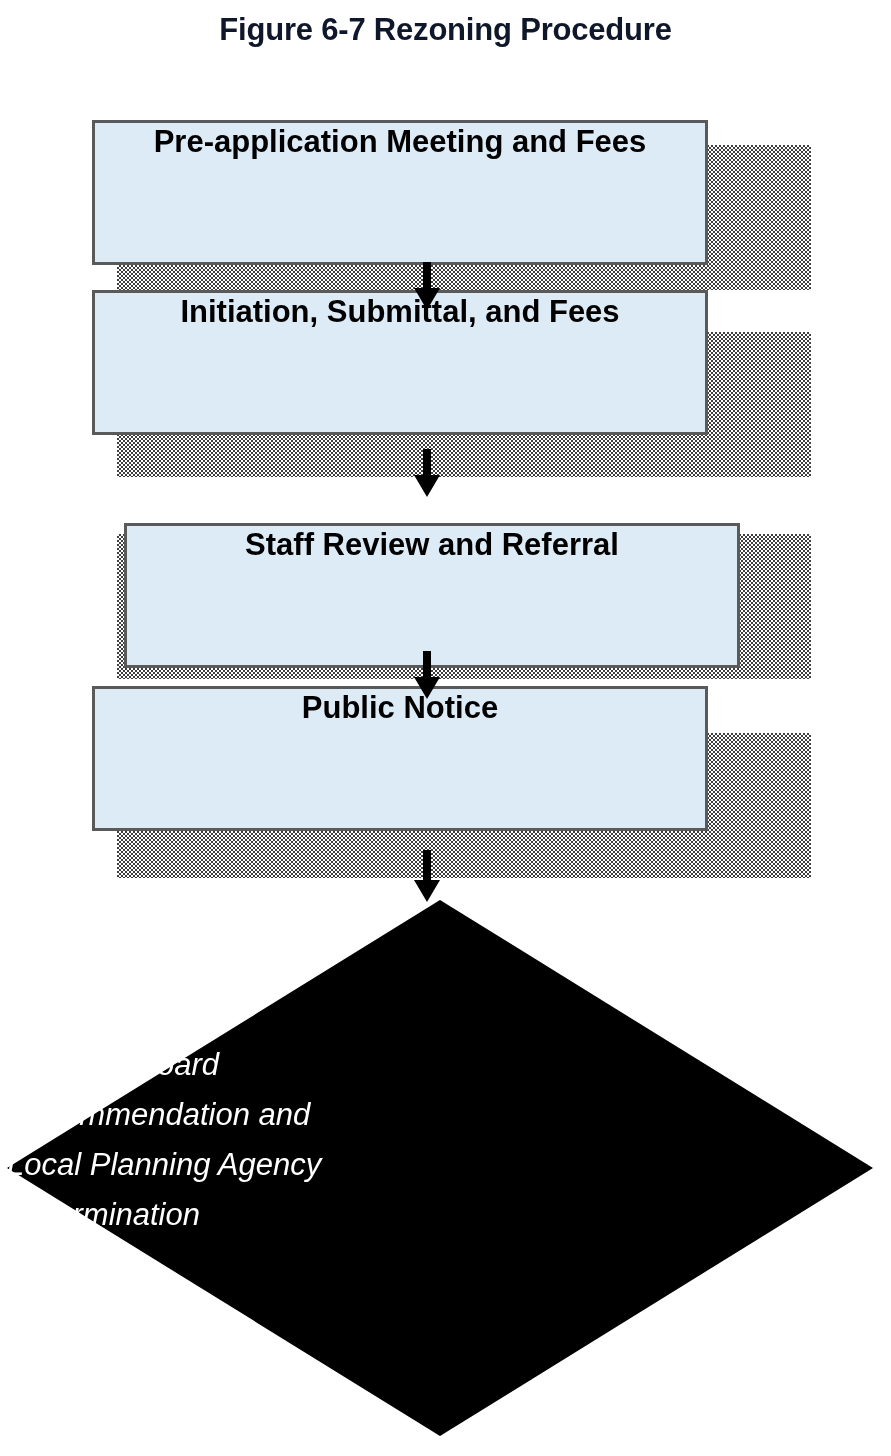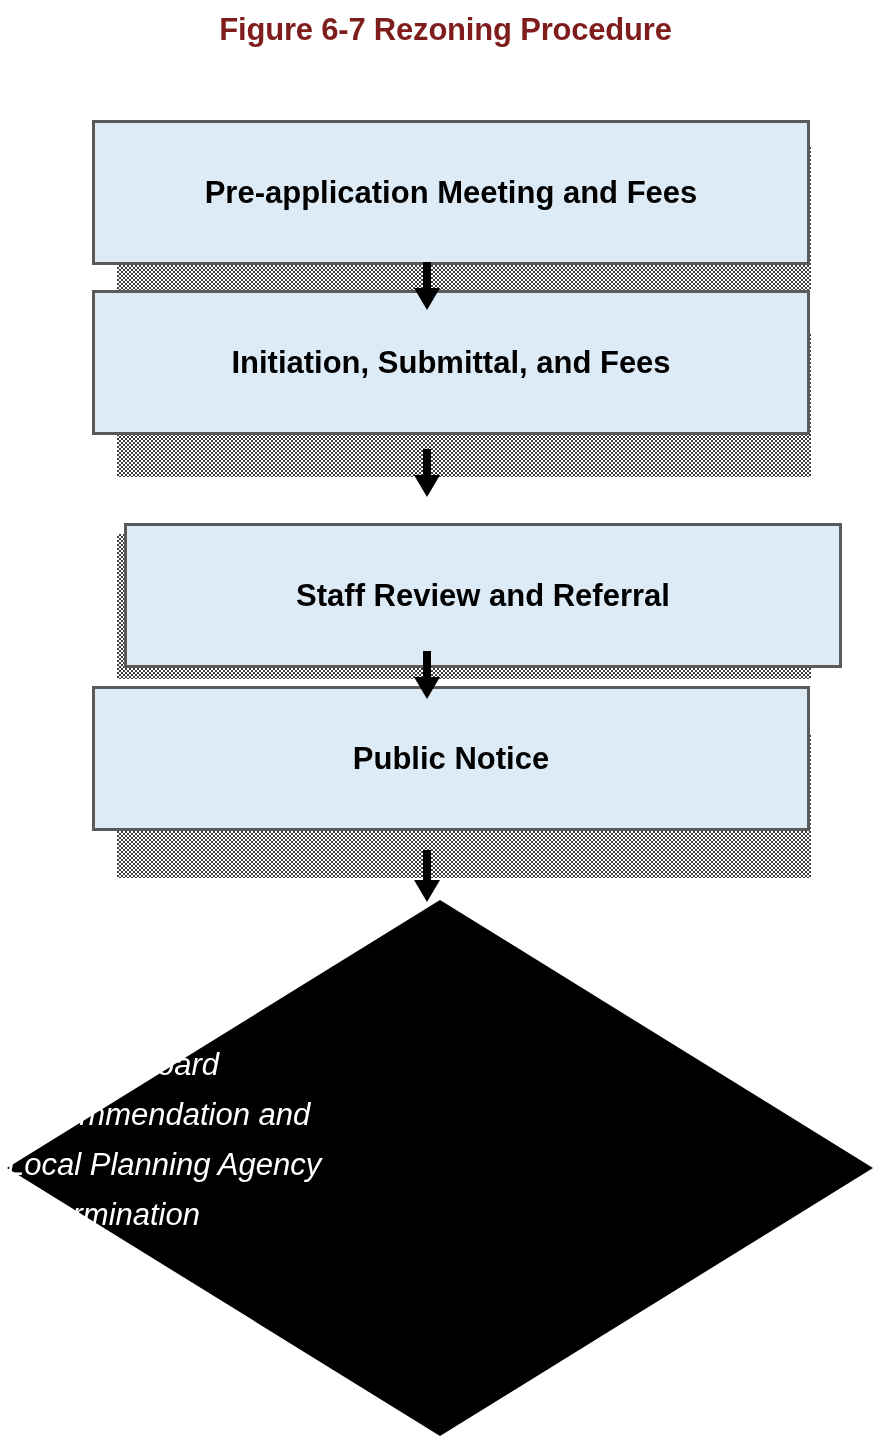--- a/index.html
+++ b/index.html
@@ -21,36 +21,36 @@
 
   
   #figure-title {
     position: absolute;
     left: 0;
     top: 11px;
     width: 891px;
     text-align: center;
     font-size: 31px;
     font-weight: bold;
-    color: #7f1d1d;
+    color: #0f172a;
     letter-spacing: -0.2px;
     line-height: 38px;
     white-space: nowrap;
   }
 
   
   .proc-box {
     position: absolute;
     box-sizing: border-box;
     left: 92px;
-    width: 718px;
+    width: 616px;
     background: #ddebf7;
     border: 3px solid #5a5a5a;
     display: flex;
-    align-items: center;
+    align-items: flex-start;
     justify-content: center;
   }
   .proc-box .box-label {
     font-size: 31px;
     font-weight: bold;
     color: #000000;
     line-height: 38px;
     text-align: center;
     white-space: nowrap;
   }

